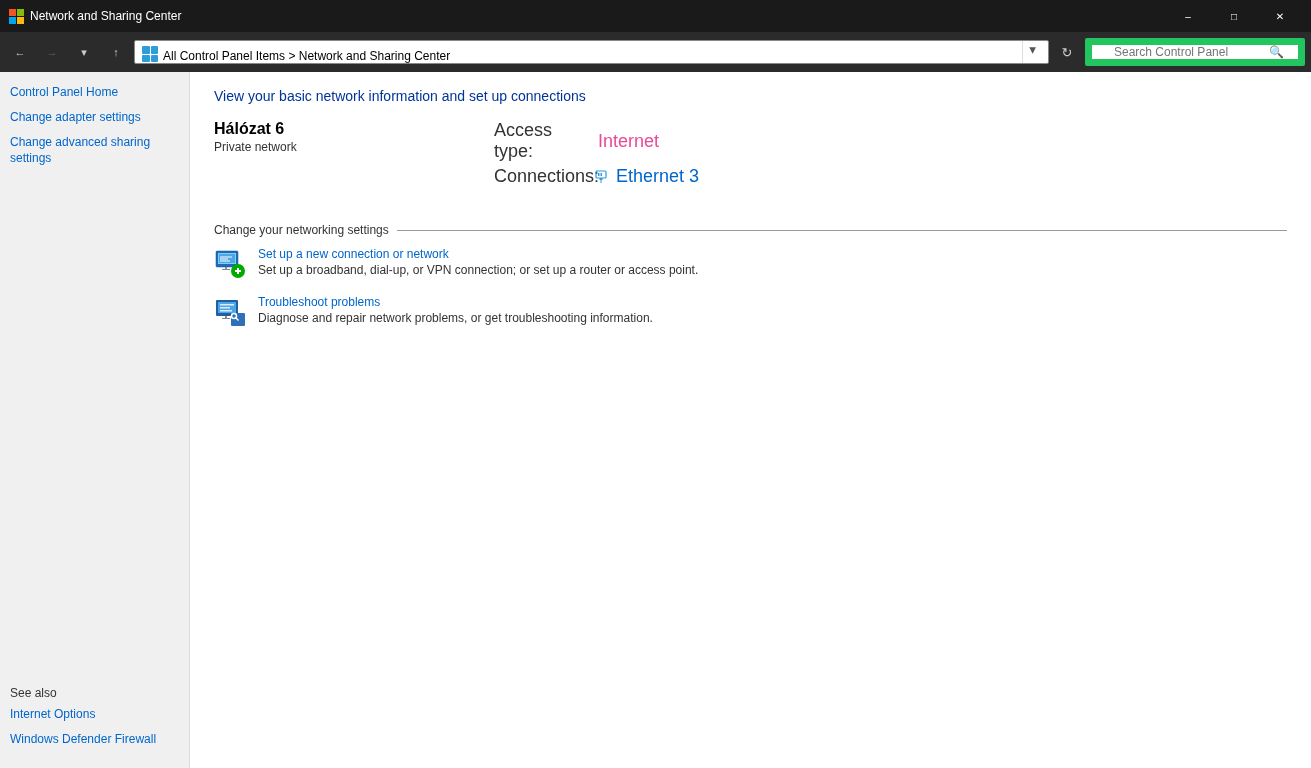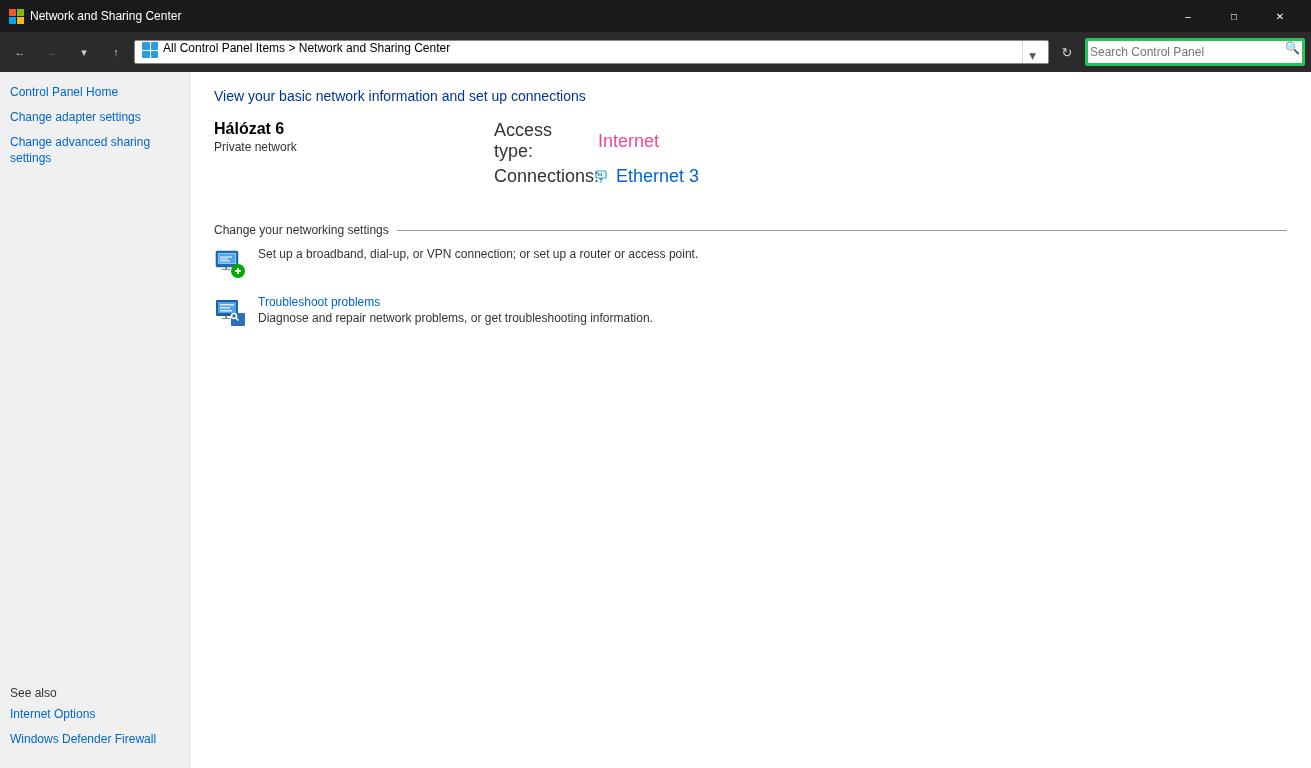--- a/index.html
+++ b/index.html
@@ -48,21 +48,21 @@
       font-size: 11px;
     }
     .nav-btn.disabled { color: #666; cursor: default; }
 
     .address-field {
       flex: 1;
       height: 24px;
       background: #fff;
       border: 1px solid #888;
       display: flex;
-      align-items: flex-start;
+      align-items: flex-end;
       padding: 0 6px;
       font-size: 12px;
       border-radius: 2px;
       overflow: hidden;
     }
     .address-field-icon {
       width: 18px; height: 18px; margin-right: 4px; flex-shrink: 0;
       display: flex; align-items: center; justify-content: center;
     }
     .address-text { flex: 1; font-size: 12px; color: #000; white-space: nowrap; }
@@ -76,24 +76,24 @@
     .refresh-btn {
       width: 28px; height: 28px;
       display: flex; align-items: center; justify-content: center;
       cursor: pointer; color: #ccc;
       background: transparent; border: none;
       font-size: 13px;
     }
     .search-field {
       width: 220px; height: 28px;
       background: #fff;
-      border: 3px solid #22c55e;
+      border: 7px solid #22c55e;
       border-radius: 2px;
-      display: flex; 
-      padding: 0 2px;
+      display: flex; align-items: center;
+      padding: 0 22px;
     }
     .search-input {
       flex: 1; border: none; outline: none; font-size: 12px; background: transparent; color: #888;
     }
     .search-icon { color: #888; font-size: 12px; }
 
     
     .main-layout {
       display: flex;
       height: calc(768px - 72px);
@@ -341,20 +341,21 @@
 
           <rect x="11" y="20" width="2" height="3" fill="#888"></rect>
           <rect x="8" y="22" width="8" height="1" fill="#888"></rect>
 
           <circle cx="24" cy="24" r="7" fill="#00aa00"></circle>
           <rect x="21" y="23" width="6" height="2" fill="white"></rect>
           <rect x="23" y="21" width="2" height="6" fill="white"></rect>
         </svg>
       </div>
       <div class="settings-item-content">
+        <a class="settings-item-link">Set up a new connection or network</a>
         <span class="settings-item-desc">Set up a broadband, dial-up, or VPN connection; or set up a router or access point.</span>
       </div>
     </div>
 
     <div class="settings-item">
       <div class="settings-item-icon">
         <svg width="32" height="32" viewBox="0 0 32 32" xmlns="http://www.w3.org/2000/svg">
 
           <rect x="2" y="5" width="22" height="16" rx="1" fill="#2060a0" stroke="#1050808" stroke-width="0.5"></rect>
           <rect x="4" y="7" width="18" height="11" fill="#4da6e8"></rect>

